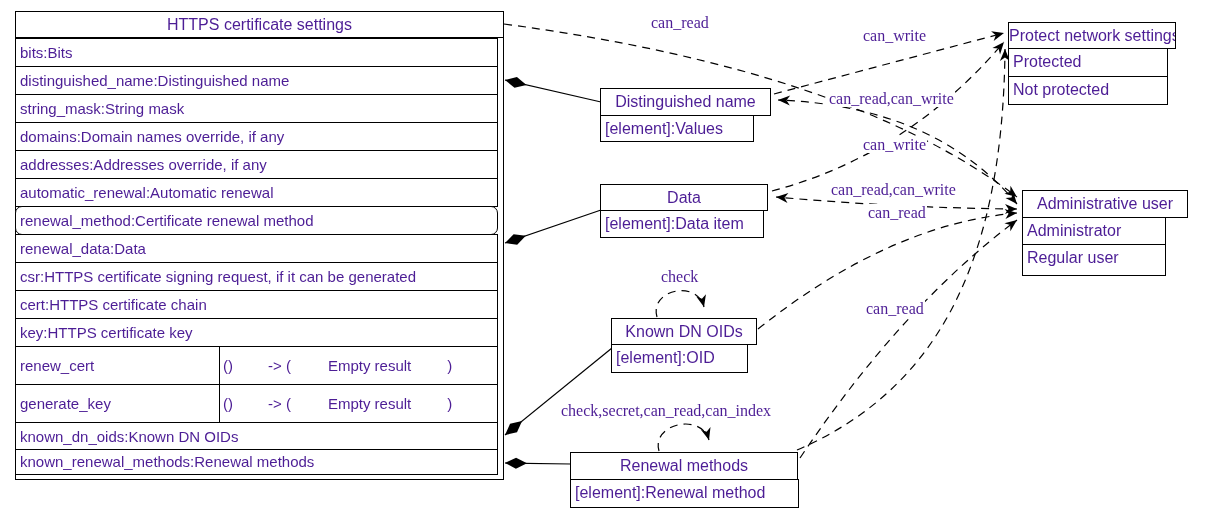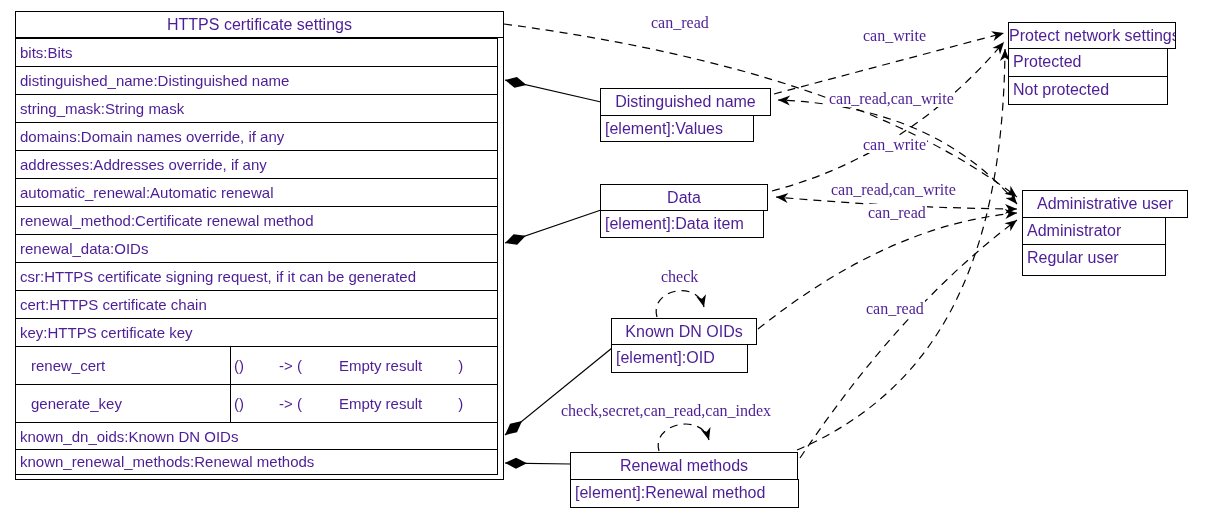--- a/index.html
+++ b/index.html
@@ -5,21 +5,21 @@
   html,body{margin:0;padding:0;background:#ffffff;}
   #canvas{position:relative;width:1224px;height:520px;background:#fff;
           font-family:"Liberation Sans",sans-serif;color:#4c1d95;overflow:hidden;}
   #edges{position:absolute;left:0;top:0;width:1224px;height:520px;}
   .solid-edge{stroke:#000;stroke-width:1.2;fill:none;}
   .dashed-edge{stroke:#000;stroke-width:1.2;fill:none;stroke-dasharray:8 6;}
   .box{position:absolute;box-sizing:border-box;border:1px solid #000;background:#fff;
        white-space:nowrap;overflow:hidden;}
   .tbl-title{font-size:16px;line-height:25px;text-align:center;}
   .tbl-row{font-size:15px;line-height:27px;padding-left:4px;}
-  .tbl-row.tall{line-height:37px;padding-left:11px;display:flex;}
+  .tbl-row.tall{line-height:37px;padding-left:0;display:flex;}
   .cellL{box-sizing:border-box;width:204px;border-right:1px solid #000;padding-left:4px;}
   .cellR{flex:1;display:flex;align-items:center;}
   .cellR span{display:inline-block;}
   .node-title{font-size:16px;line-height:26px;text-align:center;}
   .node-row{font-size:16px;line-height:26px;padding-left:4px;}
   .edge-label{position:absolute;font-family:"Liberation Serif",serif;font-size:16px;
               line-height:17px;background:#fff;padding:0 1px;white-space:nowrap;}
 </style>
 </head>
 <body>
@@ -59,22 +59,22 @@
 
   <div class="box" style="left:15px;top:11px;width:489px;height:469px;"></div>
   <div class="box tbl-title" style="left:15px;top:11px;width:489px;height:27px;">HTTPS certificate settings</div>
 
   <div class="box tbl-row" style="left:15px;top:38px;width:483px;height:29px;">bits:Bits</div>
   <div class="box tbl-row" style="left:15px;top:66px;width:483px;height:29px;">distinguished_name:Distinguished name</div>
   <div class="box tbl-row" style="left:15px;top:94px;width:483px;height:29px;">string_mask:String mask</div>
   <div class="box tbl-row" style="left:15px;top:122px;width:483px;height:29px;">domains:Domain names override, if any</div>
   <div class="box tbl-row" style="left:15px;top:150px;width:483px;height:29px;">addresses:Addresses override, if any</div>
   <div class="box tbl-row" style="left:15px;top:178px;width:483px;height:29px;">automatic_renewal:Automatic renewal</div>
-  <div class="box tbl-row" style="left:15px;top:206px;width:483px;height:29px;">renewal_method:Certificate renewal method</div>
-  <div class="box tbl-row" style="left:15px;top:234px;width:483px;height:29px;">renewal_data:OIDs</div>
+  <div class="box tbl-row" style="left:15px;top:206px;width:483px;height:29px;border-radius:7px;">renewal_method:Certificate renewal method</div>
+  <div class="box tbl-row" style="left:15px;top:234px;width:483px;height:29px;">renewal_data:Data</div>
   <div class="box tbl-row" style="left:15px;top:262px;width:483px;height:29px;">csr:HTTPS certificate signing request, if it can be generated</div>
   <div class="box tbl-row" style="left:15px;top:290px;width:483px;height:29px;">cert:HTTPS certificate chain</div>
   <div class="box tbl-row" style="left:15px;top:318px;width:483px;height:29px;">key:HTTPS certificate key</div>
 
   <div class="box tbl-row tall" style="left:15px;top:346px;width:483px;height:39px;">
     <div class="cellL">renew_cert</div>
     <div class="cellR">
       <span style="margin-left:3px;">()</span>
       <span style="margin-left:35px;">-&gt; (</span>
       <span style="margin-left:37px;">Empty result</span>

